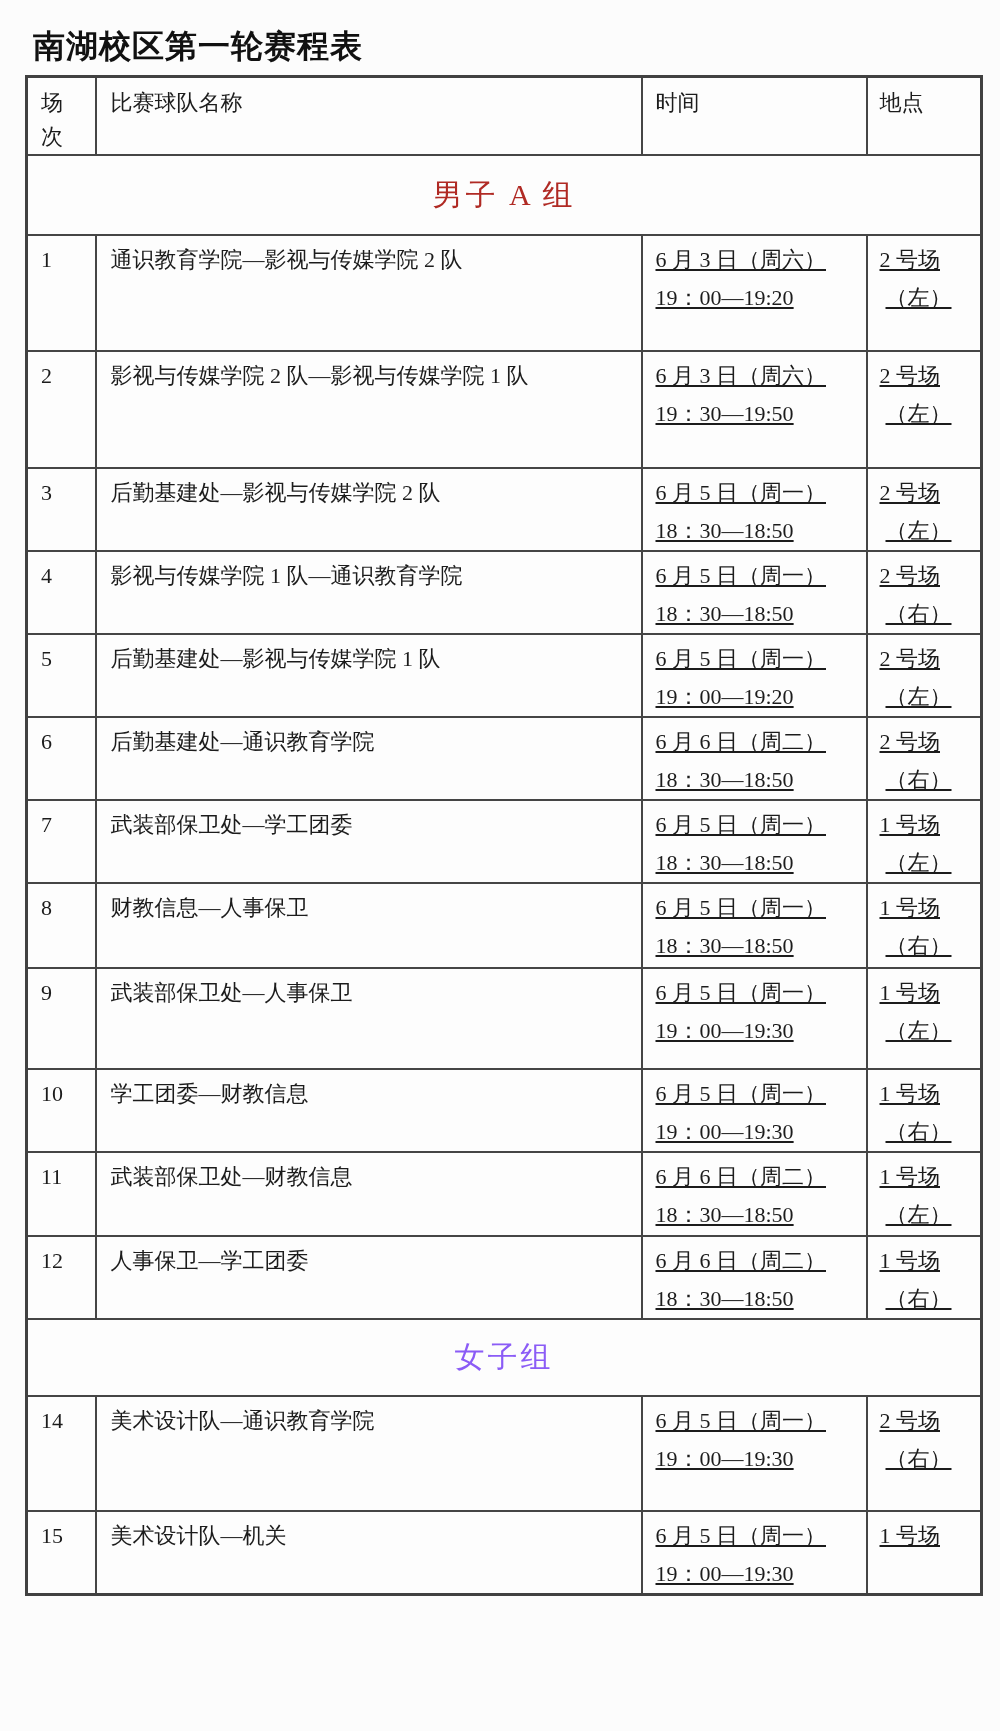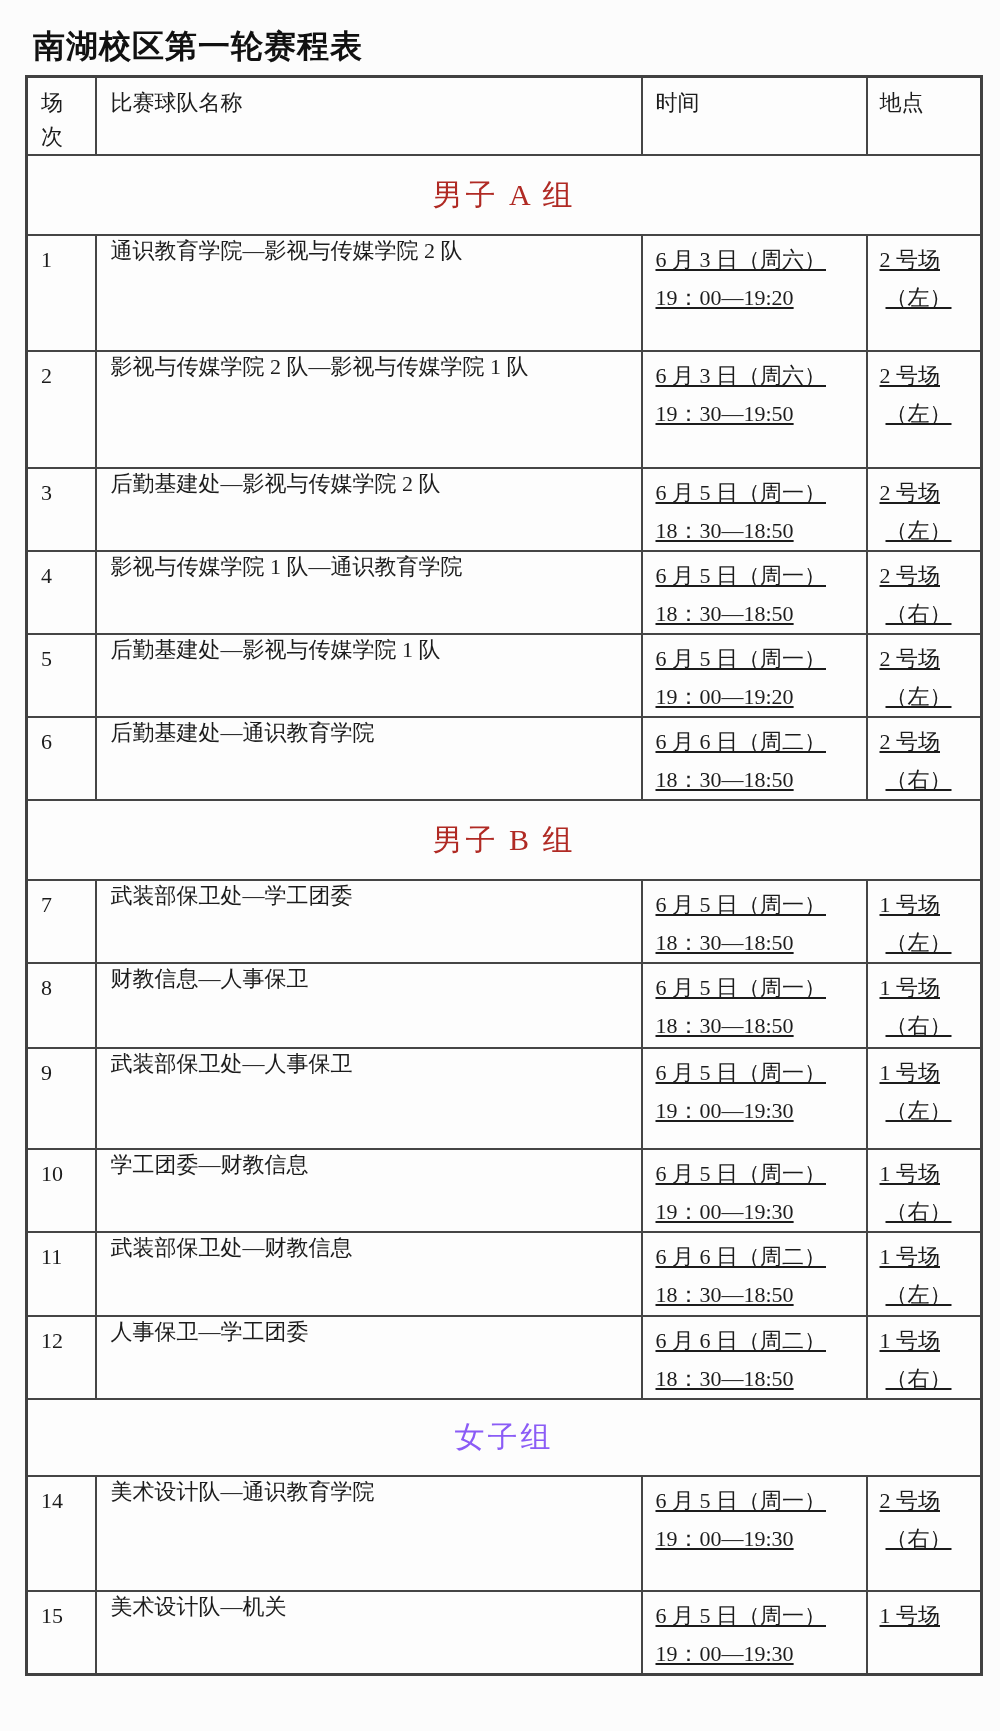--- a/index.html
+++ b/index.html
@@ -54,21 +54,21 @@
   tr.band-row { height: 80px; }
   td.band {
     vertical-align: middle;
     text-align: center;
     font-size: 30px;
     letter-spacing: 3px;
     font-weight: 400;
   }
   
   td.c-no { padding: 9px 0 0 13px; line-height: 30px; }
-  td.c-teams { padding: 0 0 0 14px; line-height: 30px; }
+  td.c-teams { padding: 9px 0 0 14px; line-height: 30px; }
   td.c-time { padding: 5px 0 0 13px; }
   td.c-venue { padding: 5px 0 0 12px; }
   .line { line-height: 38px; white-space: nowrap; text-decoration: underline; }
   .venue-side { padding-left: 6px; }
 </style>
 </head>
 <body>
 
 <div class="page-title">南湖校区第一轮赛程表</div>
 
@@ -171,23 +171,20 @@
     <td class="c-time">
       <div class="line">6 月 6 日（周二）</div>
       <div class="line">18：30—18:50</div>
     </td>
     <td class="c-venue">
       <div class="line">2 号场</div>
       <div class="line venue-side">（右）</div>
     </td>
   </tr>
 
-  <tr class="band-row">
-    <td class="band" colspan="4" style="color:#b02a24">男子 B 组</td>
-  </tr>
 
   <tr style="height:80px">
     <td class="c-no">7</td>
     <td class="c-teams">武装部保卫处—学工团委</td>
     <td class="c-time">
       <div class="line">6 月 5 日（周一）</div>
       <div class="line">18：30—18:50</div>
     </td>
     <td class="c-venue">
       <div class="line">1 号场</div>

